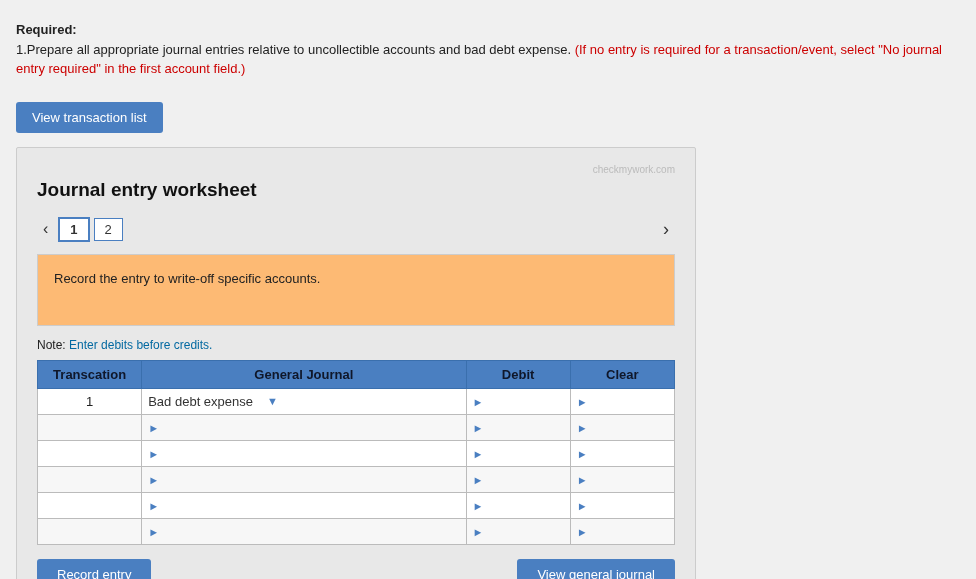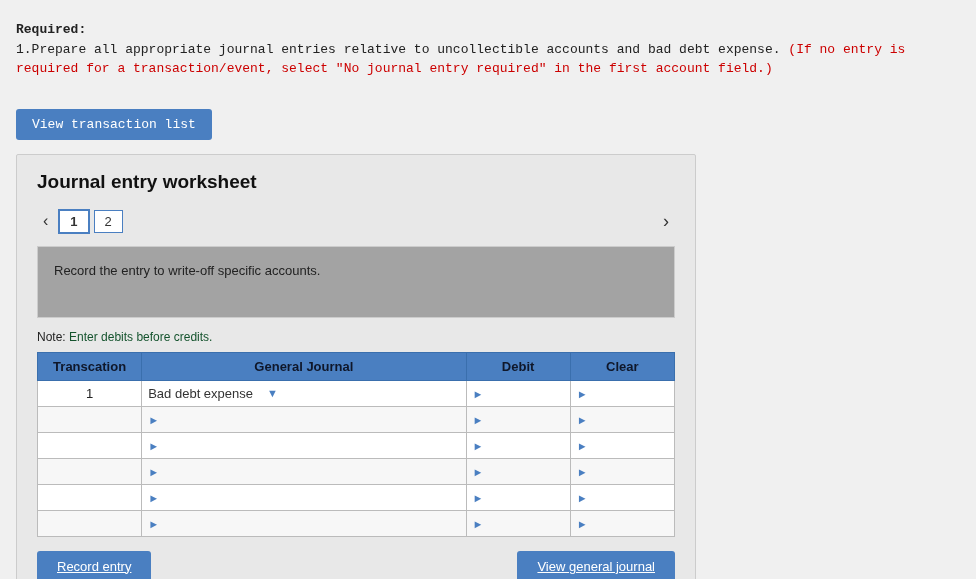--- a/index.html
+++ b/index.html
@@ -4,41 +4,39 @@
   <style>
     * { box-sizing: border-box; margin: 0; padding: 0; }
     body {
       font-family: Arial, sans-serif;
       font-size: 13px;
       background: #f0f0f0;
       padding: 16px;
       color: #222;
     }
     .required-section {
-      margin-bottom: 26px;
+      margin-bottom: 19px;
       padding: 4px 0;
-      font-family: Liberation Mono, monospace;
     }
     .required-section p {
       font-size: 13px;
       line-height: 1.5;
     }
     .required-label { font-weight: bold; }
     .red-text { color: #cc0000; }
 
     .view-btn {
       background: #4a7fc1;
       color: white;
       border: none;
       padding: 8px 16px;
       font-size: 13px;
       cursor: pointer;
       border-radius: 3px;
       margin-bottom: 14px;
-      font-family: Liberation Mono, monospace;
     }
 
     .worksheet-container {
       background: #e8e8e8;
       border: 1px solid #ccc;
       border-radius: 2px;
       padding: 16px 20px 20px 20px;
       max-width: 680px;
     }
 
@@ -82,35 +80,35 @@
       margin-left: auto;
       font-size: 18px;
       color: #333;
       cursor: pointer;
       background: none;
       border: none;
       padding: 2px 6px;
     }
 
     .instruction-box {
-      background: #a3a3a3;
+      background: #fdba74;
       border: 1px solid #ccc;
       padding: 16px;
       margin-bottom: 12px;
       min-height: 72px;
       font-size: 13px;
       color: #222;
     }
 
     .note-text {
       font-size: 12px;
       margin-bottom: 8px;
     }
     .note-label { color: #222; }
-    .note-red { color: #14532d; }
+    .note-red { color: #0369a1; }
 
     table.journal-table {
       width: 100%;
       border-collapse: collapse;
       font-size: 13px;
       margin-bottom: 14px;
     }
     table.journal-table thead tr {
       background: #4a7fc1;
       color: #0f172a;
@@ -204,20 +202,21 @@
   <p><span class="required-label">Required:</span></p>
   <p>
     <span>1.Prepare all appropriate journal entries relative to uncollectible accounts and bad debt expense.</span>
     <span class="red-text">(If no entry is required for a transaction/event, select "No journal entry required" in the first account field.)</span>
   </p>
 </div>
 
 <button class="view-btn">View transaction list</button>
 
 <div class="worksheet-container">
+  <div class="watermark">checkmywork.com</div>
   <div class="worksheet-title">Journal entry worksheet</div>
 
   <div class="pagination">
     <button class="page-arrow">‹</button>
     <button class="page-btn active">1</button>
     <button class="page-btn">2</button>
     <button class="page-arrow-right">›</button>
   </div>
 
   <div class="instruction-box">

